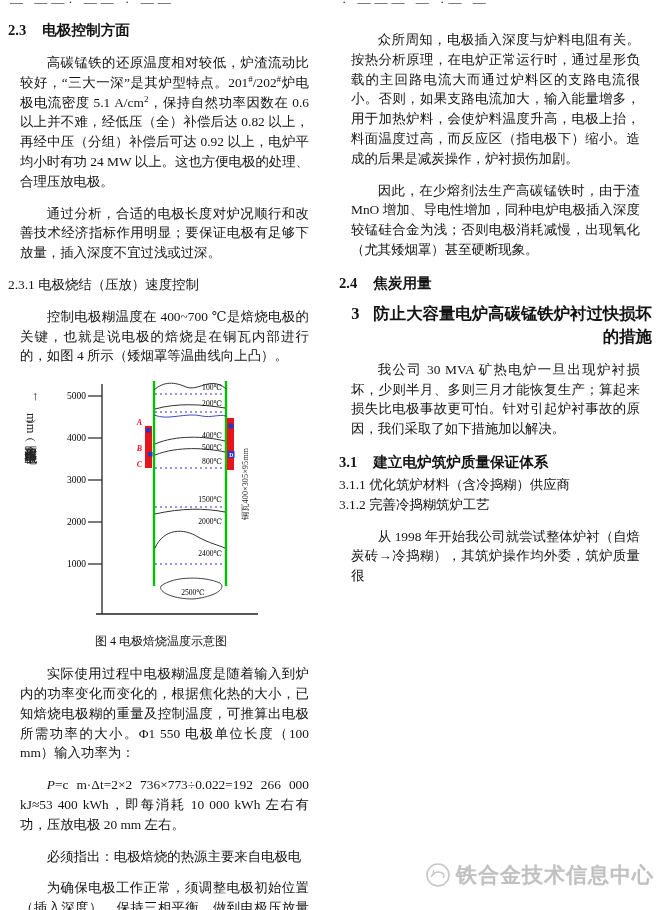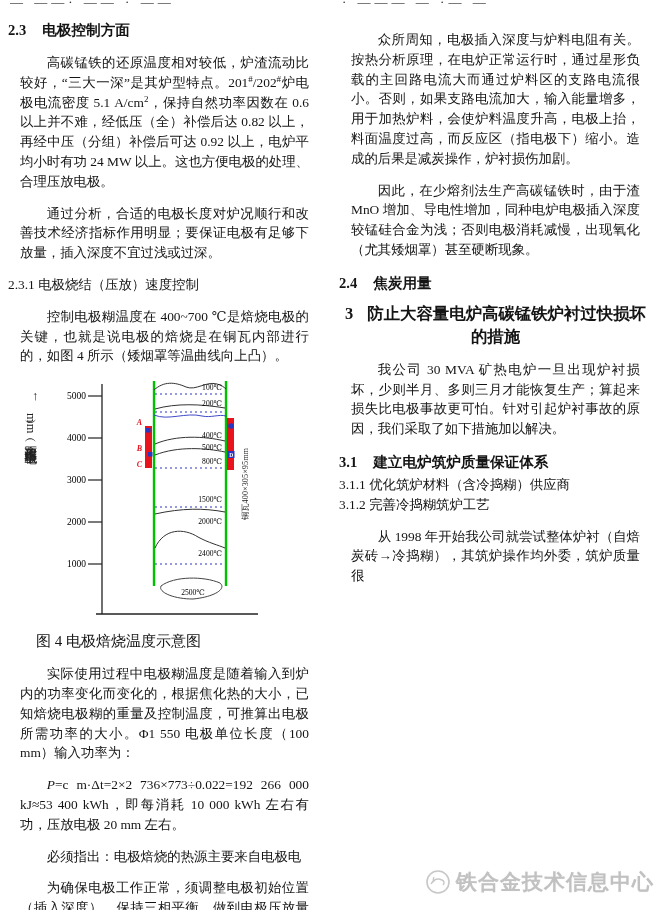--- a/index.html
+++ b/index.html
@@ -9,37 +9,37 @@
   .top-crop{position:absolute;top:0;height:8px;overflow:hidden;color:#2b2b2b;
             font-size:13px;line-height:4px;letter-spacing:4px;white-space:nowrap;}
   .top-crop.left{left:10px;width:300px;}
   .top-crop.right{left:342px;width:300px;}
   .cols{display:flex;gap:18px;margin-top:8px;}
   .col{width:313px;font-size:13.4px;line-height:19.8px;text-align:justify;}
   p{margin:12px;text-indent:2em;}
   .h2{font-weight:bold;font-size:14.6px;line-height:22px;text-indent:0;margin:1px 0 2px 0;}
   .h2 .num{margin-right:16px;margin-top:44px;}
   .h-sub{text-indent:0;margin:0;}
-  .sec3{font-weight:bold;font-size:16.4px;line-height:23px;text-indent:0;margin:8px 0 4px 0;text-align:center;}
+  .sec3{font-weight:bold;font-size:16.4px;line-height:23px;text-indent:0;margin:8px 0 4px 0;text-align:right;}
   .sec3 .num{margin-right:14px;}
   sup{font-size:9px;line-height:0;}
   .math{font-style:italic;font-size:11.5px;}
   .math sub{font-size:8px;}
   .math .den{font-size:9px;vertical-align:-4px;}
   .ital{font-style:italic;}
   
   .figwrap{position:relative;margin:4px 0 2px 0;height:274px;}
   .fig-arrow{position:absolute;left:24px;top:8px;font-size:13px;color:#222;}
   .fig-ylabel{position:absolute;left:12px;top:34px;height:180px;
               writing-mode:vertical-rl;font-size:12.6px;color:#222;letter-spacing:1px;}
   .figsvg{display:block;margin-left:28px;}
-  .figcap{width:250px;margin-left:28px;font-size:15px;text-indent:0;margin-top:2px;}
+  .figcap{width:250px;margin-left:28px;text-align:center;font-size:12px;text-indent:0;margin-top:2px;}
   svg text{font-family:"Liberation Serif","DejaVu Serif",serif;}
   
-  .watermark{position:absolute;right:6px;bottom:14px;display:flex;align-items:center;gap:5px;
+  .watermark{position:absolute;right:6px;bottom:21px;display:flex;align-items:center;gap:5px;
              opacity:0.55;pointer-events:none;}
   .watermark .wm-text{font-size:21px;font-weight:bold;color:#8f8f8f;letter-spacing:1px;
                       text-shadow:0 0 1px #cfcfcf;}
 </style>
 </head>
 <body>
 
 <div class="page">
 
   <div class="top-crop left">— ——· —— · ——</div>

